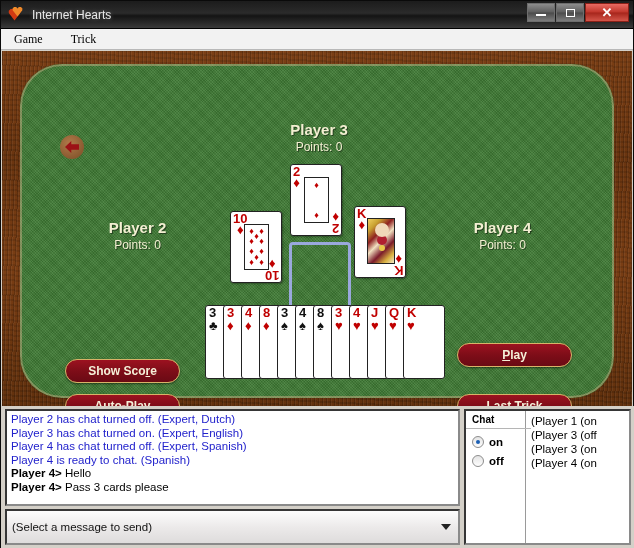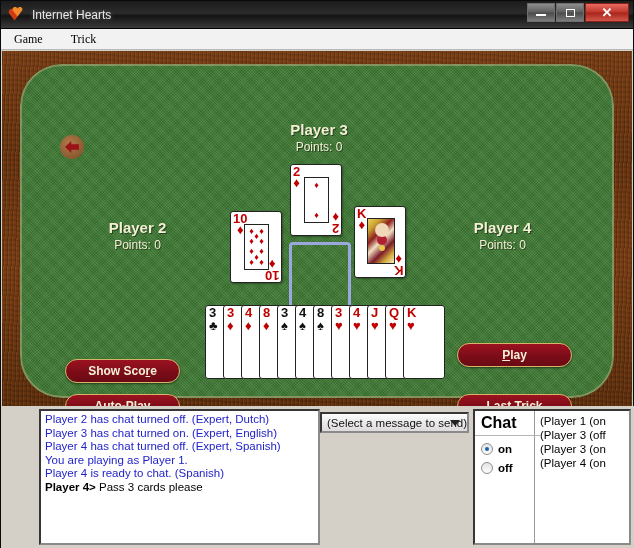--- a/index.html
+++ b/index.html
@@ -154,46 +154,46 @@
   .gbtn u { text-decoration: underline; }
   #btn-show-score { left: 63px; top: 308px; }
   #btn-auto-play  { left: 63px; top: 343px; }
   #btn-play       { left: 455px; top: 292px; }
   #btn-last-trick { left: 455px; top: 343px; }
   
   .bottom {
     position: absolute; left: 0px; top: 405px; width: 634px; height: 143px;
     background: #d4d0c8; display: flex;
   }
-  .left-pane { width: 466px; padding: 3px 4px 4px 4px; display: flex; flex-direction: row; margin-left: 34px; }
+  .left-pane { width: 466px; padding: 3px 4px 4px 4px; display: flex; flex-direction: column; }
   .chatlog {
     flex: 1; background: #fff; border: 2px inset #8a8a8a;
     padding: 2px 4px; overflow: hidden;
   }
   .logline { font-size: 11.5px; color: #2222cc; line-height: 13.6px; white-space: nowrap; }
   .logline.msg { color: #000; }
   .logline.msg b { color: #000; }
   .msgbox {
-    height: 21px; margin-top: 3px;
+    height: 36px; margin-top: 3px;
     background: linear-gradient(to bottom,#fdfdfd 0%, #eceaea 50%, #dedcdc 100%);
     border: 2px inset #8a8a8a;
     display: flex; align-items: center; position: relative;
     font-size: 11.5px; color: #111; padding-left: 5px;
   }
   .msgbox .caret {
     position: absolute; right: 7px; top: 50%; transform: translateY(-50%);
     width: 0; height: 0; border-left: 5px solid transparent;
     border-right: 5px solid transparent; border-top: 6px solid #222;
   }
   .right-pane {
     width: 168px; margin: 3px 4px 4px 0px;
     border: 2px inset #8a8a8a; background: #fff; display: flex;
   }
   .chat-toggle { width: 60px; border-right: 1px solid #9a9a9a; padding: 3px 0 0 6px; }
-  .chat-toggle .ct-title { font-size: 16px; font-weight: bold; color: #000; }
+  .chat-toggle .ct-title { font-size: 10px; font-weight: bold; color: #000; }
   .chat-toggle .sep { height: 1px; background: #b5b5b5; margin: 3px -6px 0 -6px; }
   .radio-row { display: flex; align-items: center; margin-top: 7px; }
   .radio {
     width: 12px; height: 12px; border-radius: 50%;
     background: linear-gradient(to bottom, #e4e4e4, #fdfdfd);
     border: 1px solid #8d8d8d; margin-right: 5px; position: relative;
   }
   .radio.on::after {
     content: ""; position: absolute; left: 3px; top: 3px;
     width: 4px; height: 4px; border-radius: 50%; background: #1a5fb4;
@@ -376,22 +376,22 @@
       <span><u>L</u>ast Trick</span>
     </div>
   </div>
 
   <div class="bottom">
     <div class="left-pane">
       <div class="chatlog" id="chat-log">
           <div class="logline">Player 2 has chat turned off.  (Expert, Dutch)</div>
           <div class="logline">Player 3 has chat turned on.  (Expert, English)</div>
           <div class="logline">Player 4 has chat turned off.  (Expert, Spanish)</div>
-          <div class="logline">You are playing as Player 1.</div>
           <div class="logline">Player 4 is ready to chat.  (Spanish)</div>
+          <div class="logline msg"><b>Player 4&gt;</b> Hello</div>
           <div class="logline msg"><b>Player 4&gt;</b> Pass 3 cards please</div>
         </div>
       <div class="msgbox">
         <span>(Select a message to send)</span>
         <span class="caret"></span>
       </div>
     </div>
     <div class="right-pane">
       <div class="chat-toggle">
         <div class="ct-title">Chat</div>

